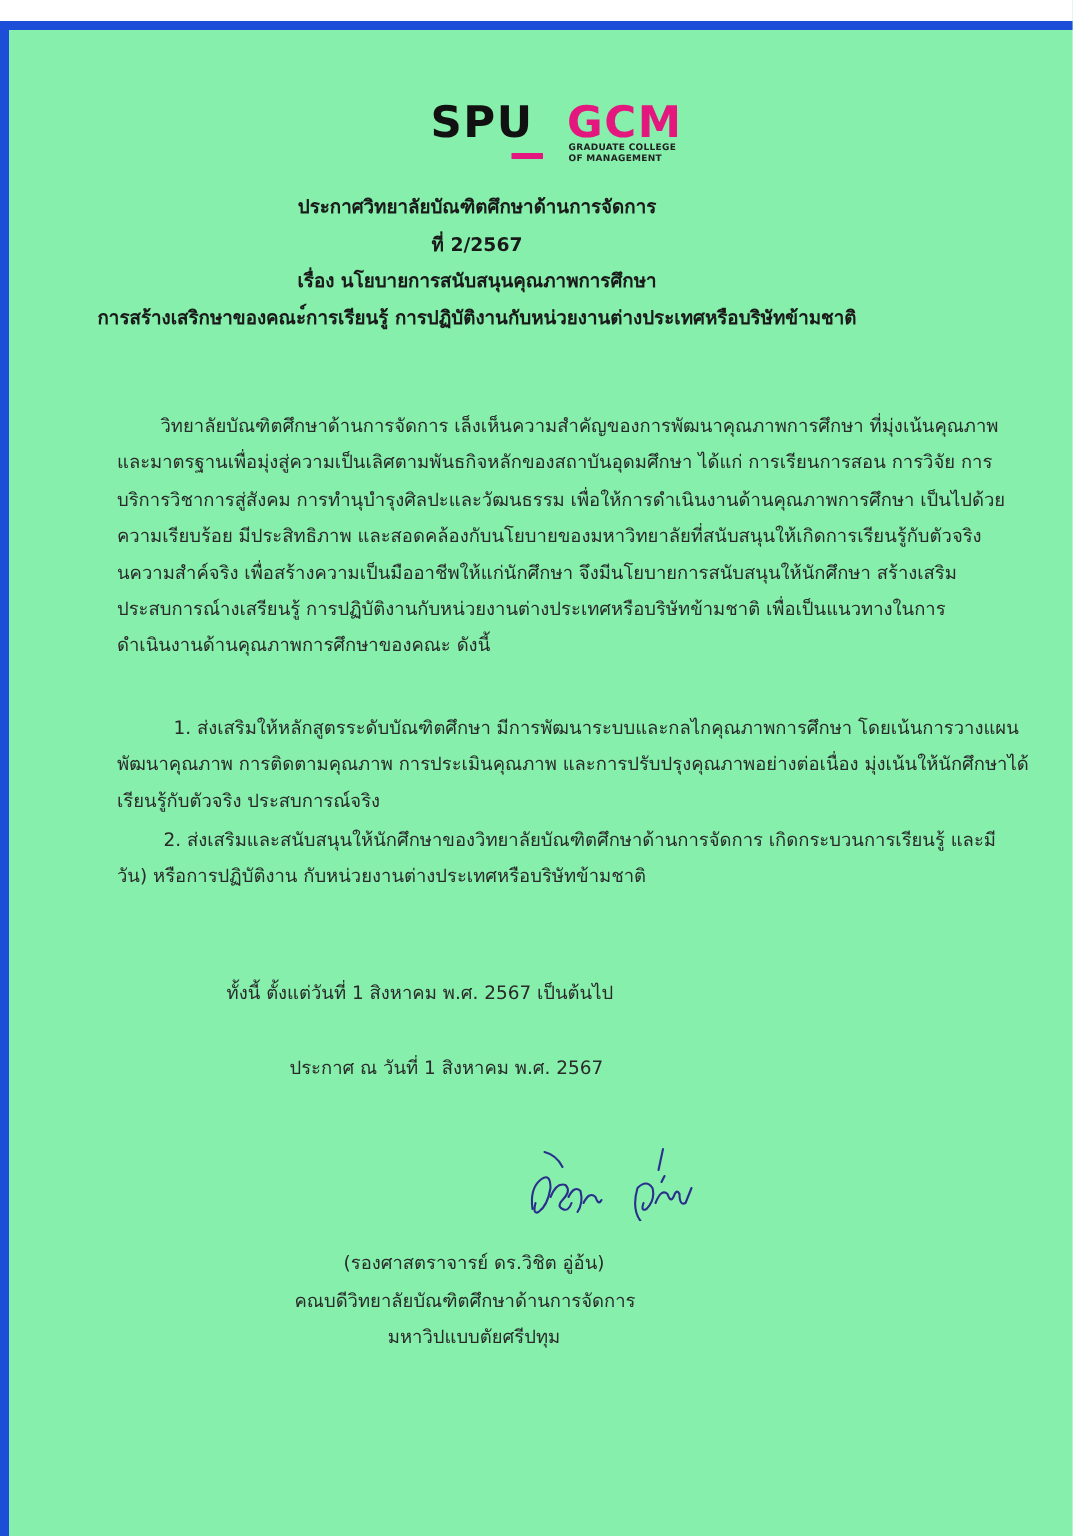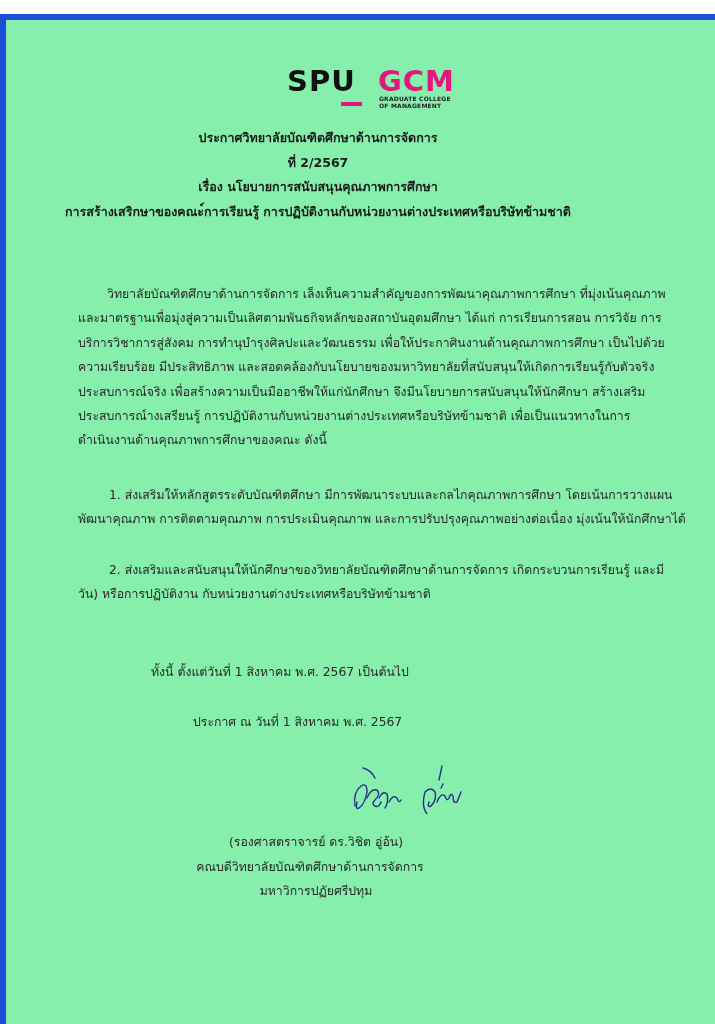--- a/index.html
+++ b/index.html
@@ -83,21 +83,20 @@
       line-height: 24.5px;
       white-space: nowrap;
     }
     
     .body-text {
       position: absolute;
       font-size: 12.3px;
       color: #2a2a2a;
       line-height: 24.4px;
       white-space: nowrap;
-      margin-top: 10px;
     }
     .line {
       height: 24.4px;
       white-space: nowrap;
     }
     .signature {
       position: absolute;
       left: 343px;
       top: 738px;
       width: 120px;
@@ -135,30 +134,31 @@
   <div class="header" style="top:106px;">
     <div>ประกาศวิทยาลัยบัณฑิตศึกษาด้านการจัดการ</div>
     <div>ที่ 2/2567</div>
     <div>เรื่อง นโยบายการสนับสนุนคุณภาพการศึกษา</div>
     <div>การสร้างเสริกษาของคณะ์การเรียนรู้ การปฏิบัติงานกับหน่วยงานต่างประเทศหรือบริษัทข้ามชาติ</div>
   </div>
 
   <div class="body-text" style="left:72px; top:252px;">
     <div class="line" style="padding-left:29px;">วิทยาลัยบัณฑิตศึกษาด้านการจัดการ เล็งเห็นความสำคัญของการพัฒนาคุณภาพการศึกษา ที่มุ่งเน้นคุณภาพ</div>
     <div class="line">และมาตรฐานเพื่อมุ่งสู่ความเป็นเลิศตามพันธกิจหลักของสถาบันอุดมศึกษา ได้แก่ การเรียนการสอน การวิจัย การ</div>
-    <div class="line">บริการวิชาการสู่สังคม การทำนุบำรุงศิลปะและวัฒนธรรม เพื่อให้ประกาศินงานด้านคุณภาพการศึกษา เป็นไปด้วย</div>
+    <div class="line">บริการวิชาการสู่สังคม การทำนุบำรุงศิลปะและวัฒนธรรม เพื่อให้การดำเนินงานด้านคุณภาพการศึกษา เป็นไปด้วย</div>
     <div class="line">ความเรียบร้อย มีประสิทธิภาพ และสอดคล้องกับนโยบายของมหาวิทยาลัยที่สนับสนุนให้เกิดการเรียนรู้กับตัวจริง</div>
-    <div class="line">ประสบการณ์จริง เพื่อสร้างความเป็นมืออาชีพให้แก่นักศึกษา จึงมีนโยบายการสนับสนุนให้นักศึกษา สร้างเสริม</div>
+    <div class="line">นความสำค์จริง เพื่อสร้างความเป็นมืออาชีพให้แก่นักศึกษา จึงมีนโยบายการสนับสนุนให้นักศึกษา สร้างเสริม</div>
     <div class="line">ประสบการณ์างเสรียนรู้ การปฏิบัติงานกับหน่วยงานต่างประเทศหรือบริษัทข้ามชาติ เพื่อเป็นแนวทางในการ</div>
     <div class="line">ดำเนินงานด้านคุณภาพการศึกษาของคณะ ดังนี้</div>
   </div>
 
   <div class="body-text" style="left:72px; top:453px;">
-    <div class="line" style="padding-left:31px;">1. ส่งเสริมให้หลักสูตรระดับบัณฑิตศึกษา มีการพัฒนาระบบและกลไกคุณภาพการศึกษา โดยเน้นการวางแผน</div>
+    <div class="line" style="padding-left:31px;text-align:center;">1. ส่งเสริมให้หลักสูตรระดับบัณฑิตศึกษา มีการพัฒนาระบบและกลไกคุณภาพการศึกษา โดยเน้นการวางแผน</div>
     <div class="line">พัฒนาคุณภาพ การติดตามคุณภาพ การประเมินคุณภาพ และการปรับปรุงคุณภาพอย่างต่อเนื่อง มุ่งเน้นให้นักศึกษาได้</div>
+    <div class="line">เรียนรู้กับตัวจริง ประสบการณ์จริง</div>
   </div>
 
   <div class="body-text" style="left:72px; top:528px;">
     <div class="line" style="padding-left:31px;">2. ส่งเสริมและสนับสนุนให้นักศึกษาของวิทยาลัยบัณฑิตศึกษาด้านการจัดการ เกิดกระบวนการเรียนรู้ และมี</div>
     <div class="line">วัน) หรือการปฏิบัติงาน กับหน่วยงานต่างประเทศหรือบริษัทข้ามชาติ</div>
   </div>
 
   <div class="body-text" style="left:145px; top:630px;">
     <div class="line">ทั้งนี้ ตั้งแต่วันที่ 1 สิงหาคม พ.ศ. 2567 เป็นต้นไป</div>
   </div>
@@ -179,16 +179,16 @@
       <path d="M93 8 L90 22"></path>
       <path d="M94 26 L92 30"></path>
       <path d="M78 56 Q72 48 76 34 Q82 28 86 34 Q88 42 82 48 Q78 50 80 44"></path>
       <path d="M88 44 Q92 34 96 38 Q98 44 100 40 Q102 34 104 38 Q104 46 108 44 L112 34"></path>
     </g>
   </svg>
 
   <div class="sig-block" style="top:810px;">
     <div style="padding-left:42px;">(รองศาสตราจารย์ ดร.วิชิต อู่อ้น)</div>
     <div style="padding-left:30px;">คณบดีวิทยาลัยบัณฑิตศึกษาด้านการจัดการ</div>
-    <div style="padding-left:42px;">มหาวิการปฏัยศรีปทุม</div>
+    <div style="padding-left:42px;">มหาวิปแบบตัยศรีปทุม</div>
   </div>
 
 </div>
 
 </body></html>

